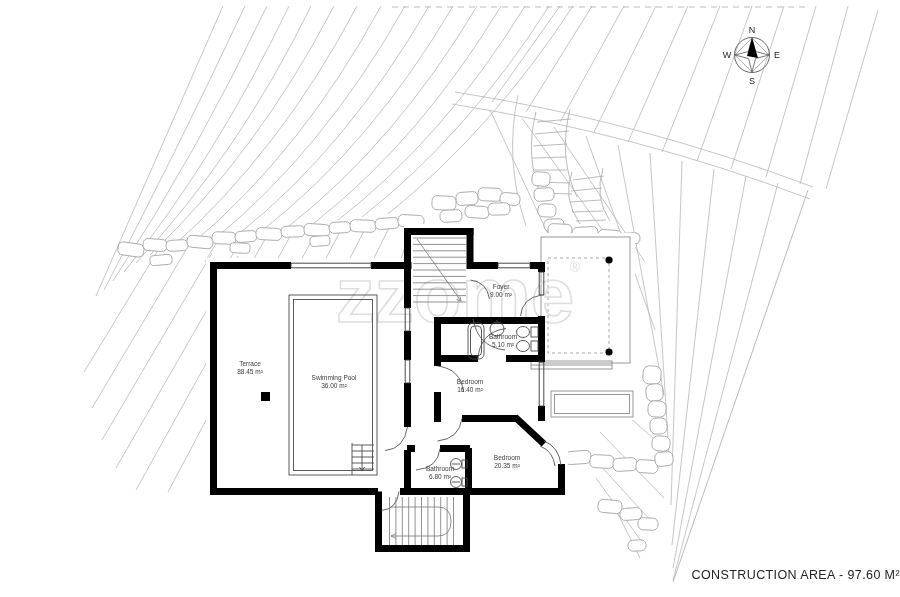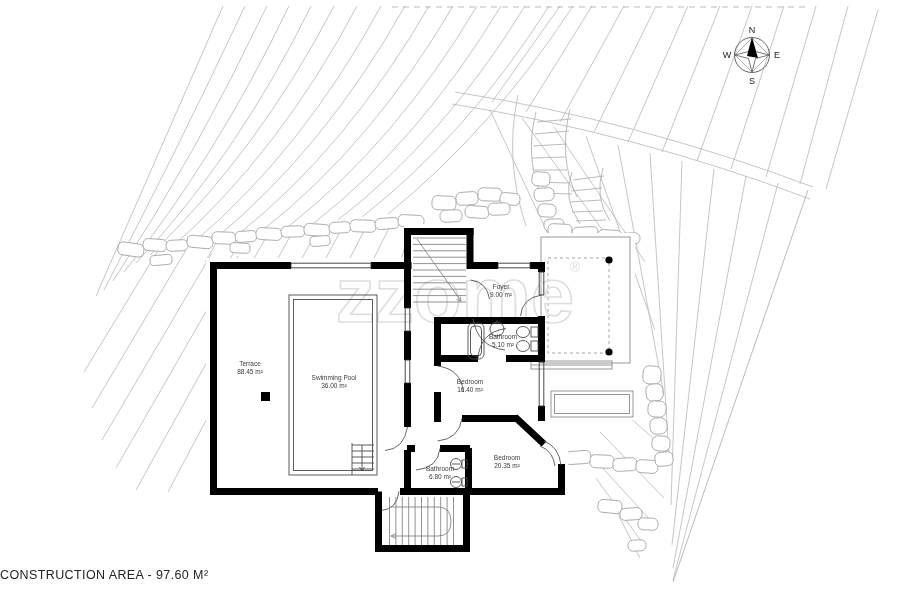--- a/index.html
+++ b/index.html
@@ -3,21 +3,21 @@
 <meta charset="utf-8">
 <style>
   html,body{margin:0;padding:0;background:#fff;}
   .canvas{position:relative;width:900px;height:597px;background:#fff;outline:1px solid #c9c9c9;
           font-family:"Liberation Sans",sans-serif;overflow:hidden;}
   .plan-svg{position:absolute;left:0;top:0;}
   .room-label{position:absolute;transform:translate(-50%,-50%);text-align:center;
               font-size:6.5px;line-height:1.3;color:#3c3c3c;white-space:nowrap;}
   .room-label .rname{display:block;}
   .room-label .rarea{display:block;}
-  .caption{position:absolute;left:0;right:0;top:568px;text-align:left;
+  .caption{position:absolute;left:0;right:0;top:568px;text-align:right;
            font-size:12.5px;letter-spacing:.4px;color:#242424;}
 </style>
 </head>
 <body>
 
 <div class="canvas">
 
 <svg class="plan-svg" width="900" height="597" viewBox="0 0 900 597">
 
   <g stroke="#b8b8b8" stroke-width="0.8" fill="none">

